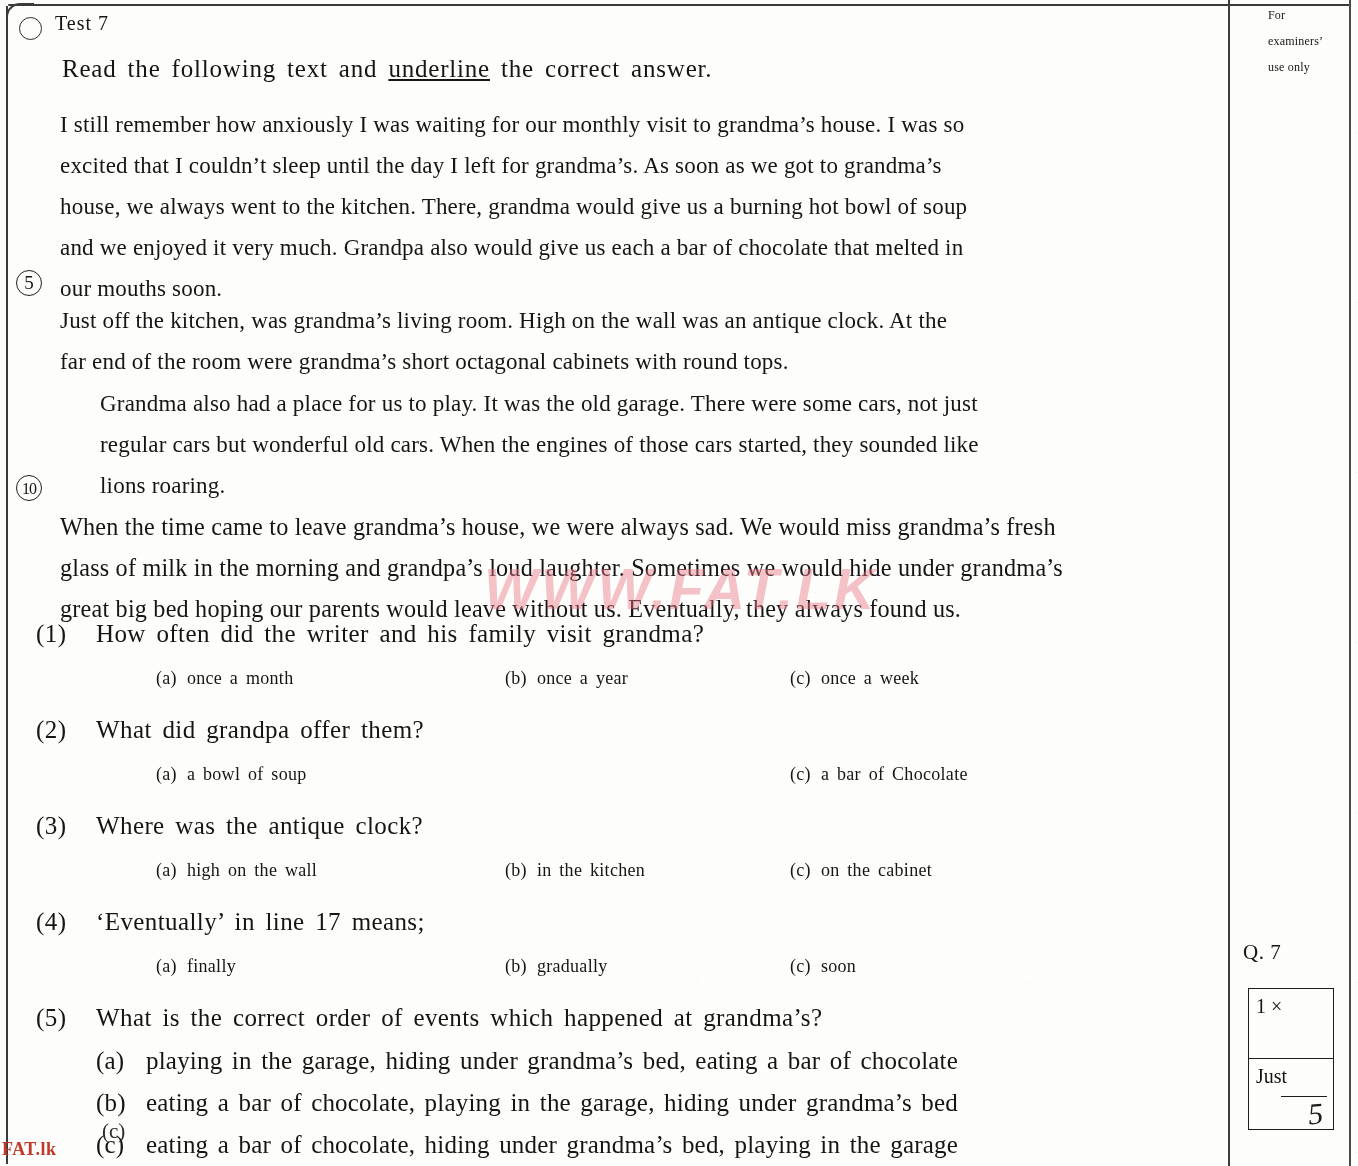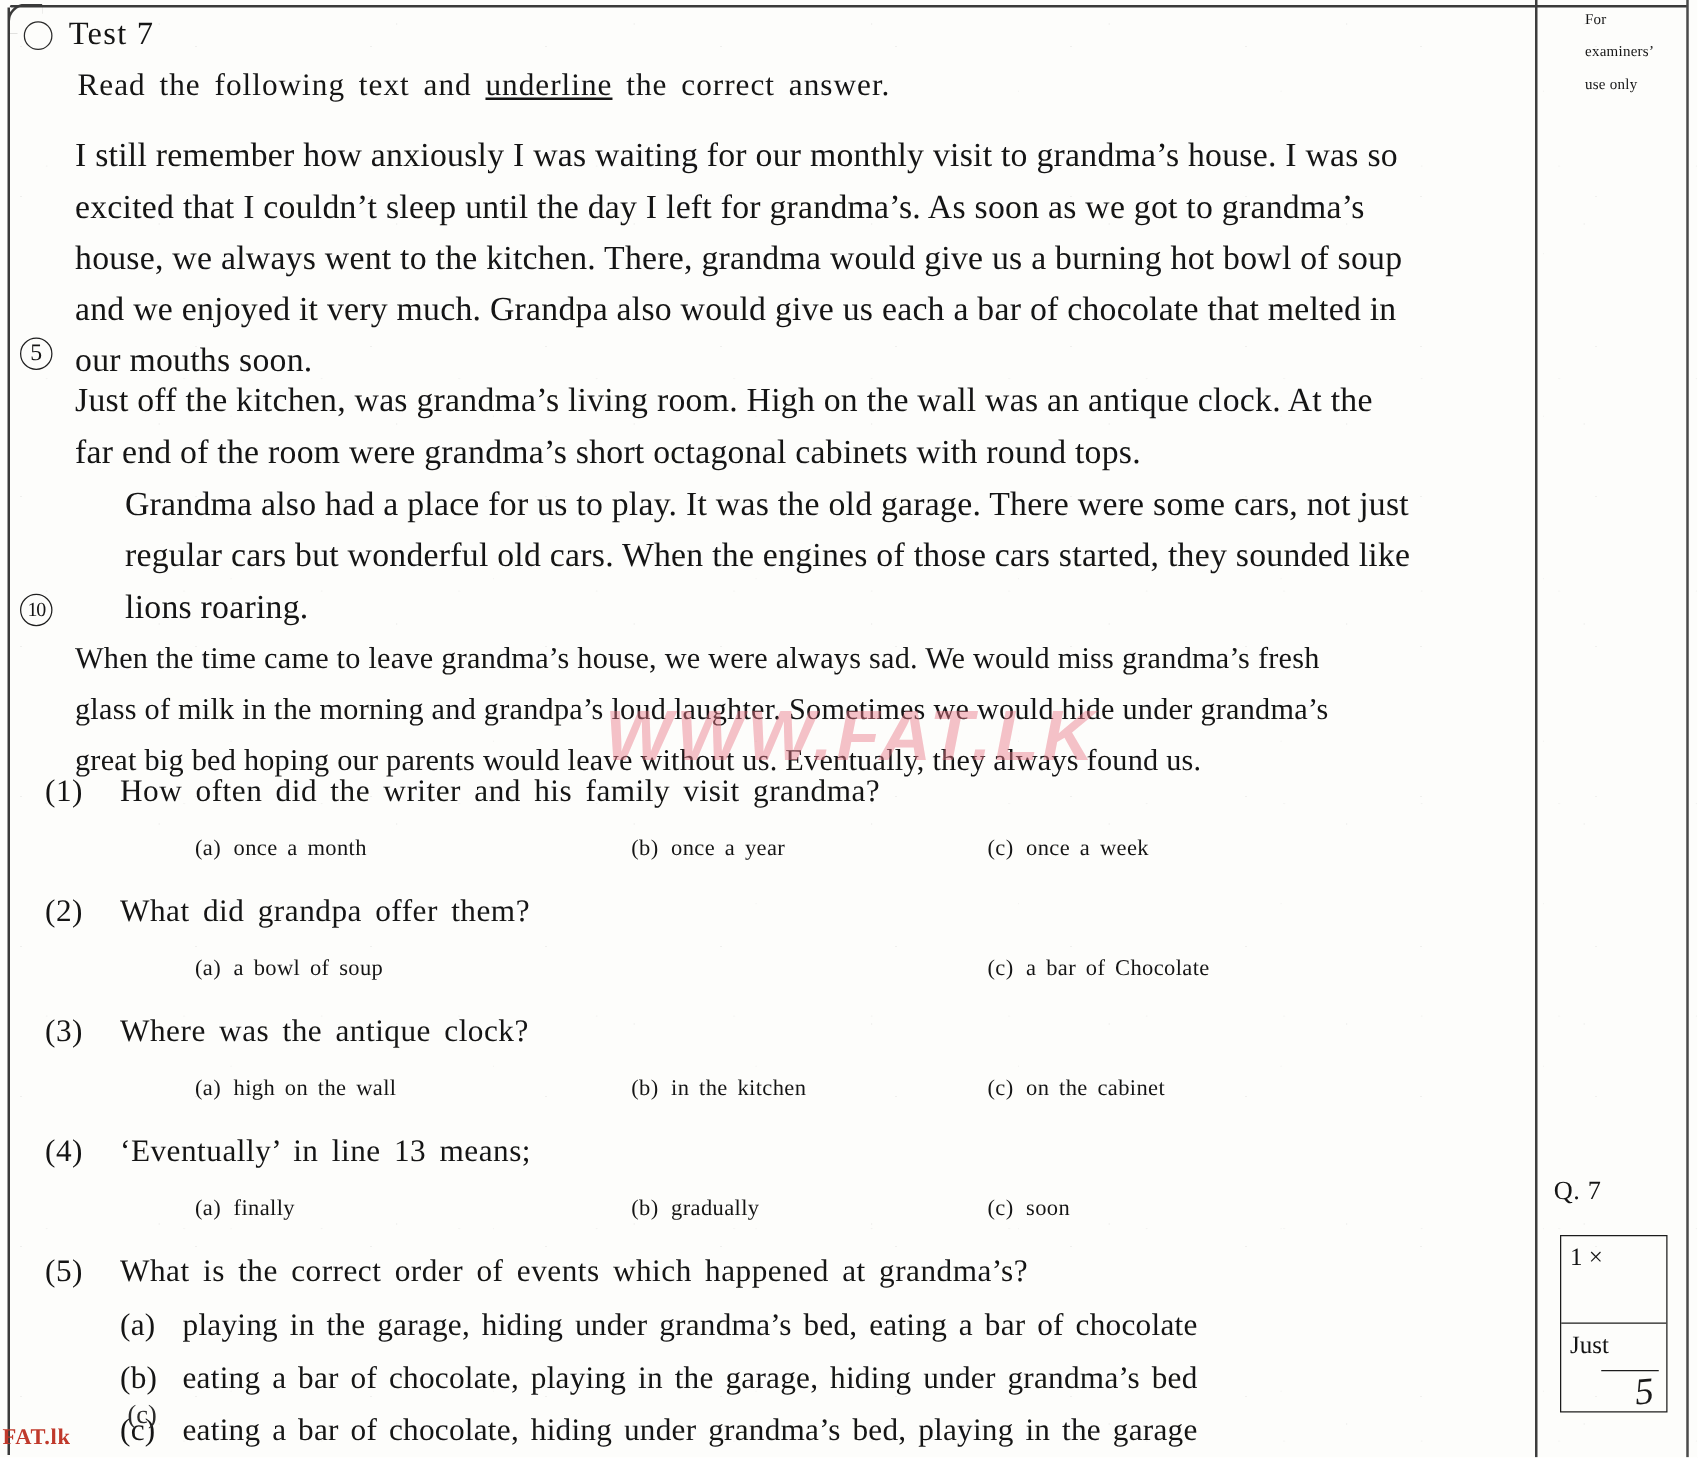--- a/index.html
+++ b/index.html
@@ -113,39 +113,39 @@
   .test-bullet {
     position: absolute;
     left: 19px; top: 17px;
     width: 21px; height: 21px;
     border: 1.8px solid #2a2a2a;
     border-radius: 50%;
   }
   .test-title {
     position: absolute;
     left: 55px; top: 12px;
-    font-size: 26px;
+    font-size: 20px;
     letter-spacing: 1px;
   }
 
   .instruction {
     position: absolute;
     left: 62px; top: 55px;
     font-size: 25px;
     letter-spacing: 0.8px;
     word-spacing: 4px;
   }
   .instruction u { text-decoration: underline; text-underline-offset: 2px; }
 
   
   .passage {
     position: absolute;
     left: 60px;
     width: 1158px;
-    font-size: 27px;
+    font-size: 23px;
     line-height: 41px;
     text-align: justify;
     letter-spacing: 0.2px;
   }
   .para-line {
     display: block;
     white-space: nowrap;
   }
   .para-line.stretch {
     display: flex;
@@ -365,21 +365,21 @@
         <div class="q-options">
           <span class="opt" style="left:156px;"><span class="lbl">(a)</span><span>high on the wall</span></span>
           <span class="opt" style="left:505px;"><span class="lbl">(b)</span><span>in the kitchen</span></span>
           <span class="opt" style="left:790px;"><span class="lbl">(c)</span><span>on the cabinet</span></span>
         </div>
       </div>
 
       <div class="q-block">
         <div class="q-head">
           <span class="q-num">(4)</span>
-          <span>‘Eventually’ in line 13 means;</span>
+          <span>‘Eventually’ in line 17 means;</span>
         </div>
         <div class="q-options">
           <span class="opt" style="left:156px;"><span class="lbl">(a)</span><span>finally</span></span>
           <span class="opt" style="left:505px;"><span class="lbl">(b)</span><span>gradually</span></span>
           <span class="opt" style="left:790px;"><span class="lbl">(c)</span><span>soon</span></span>
         </div>
       </div>
 
       <div class="q-block">
         <div class="q-head">

